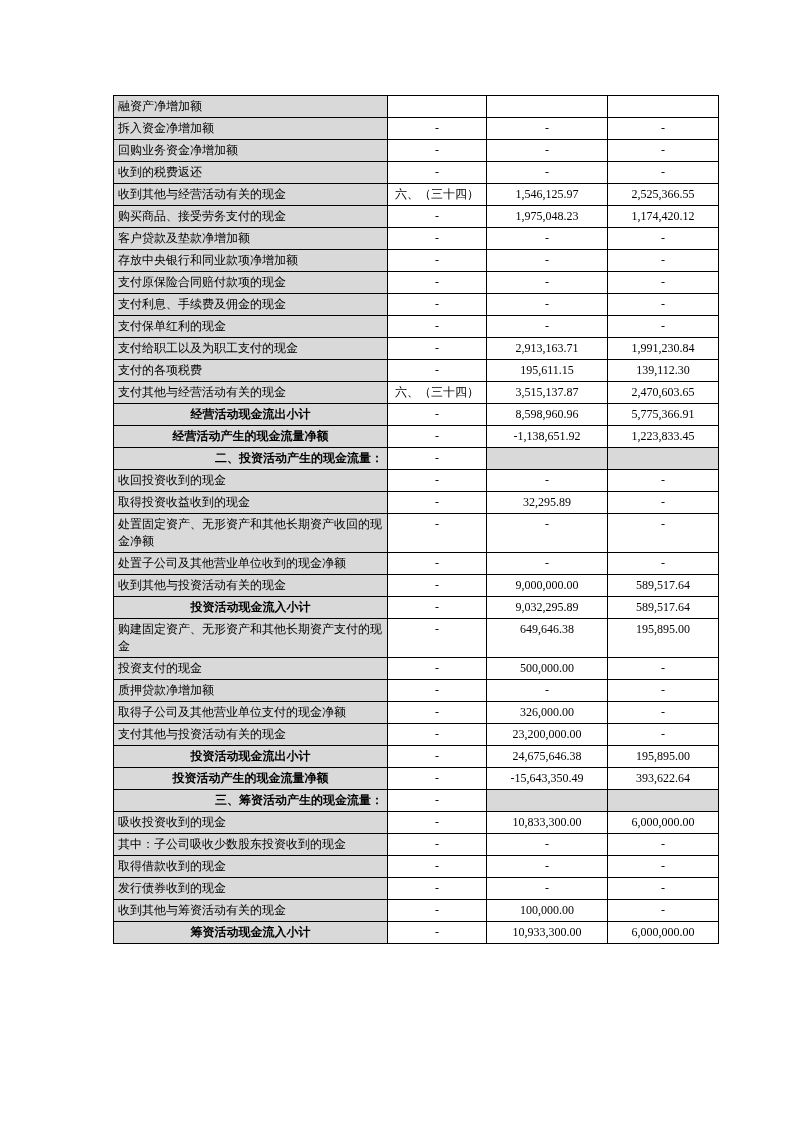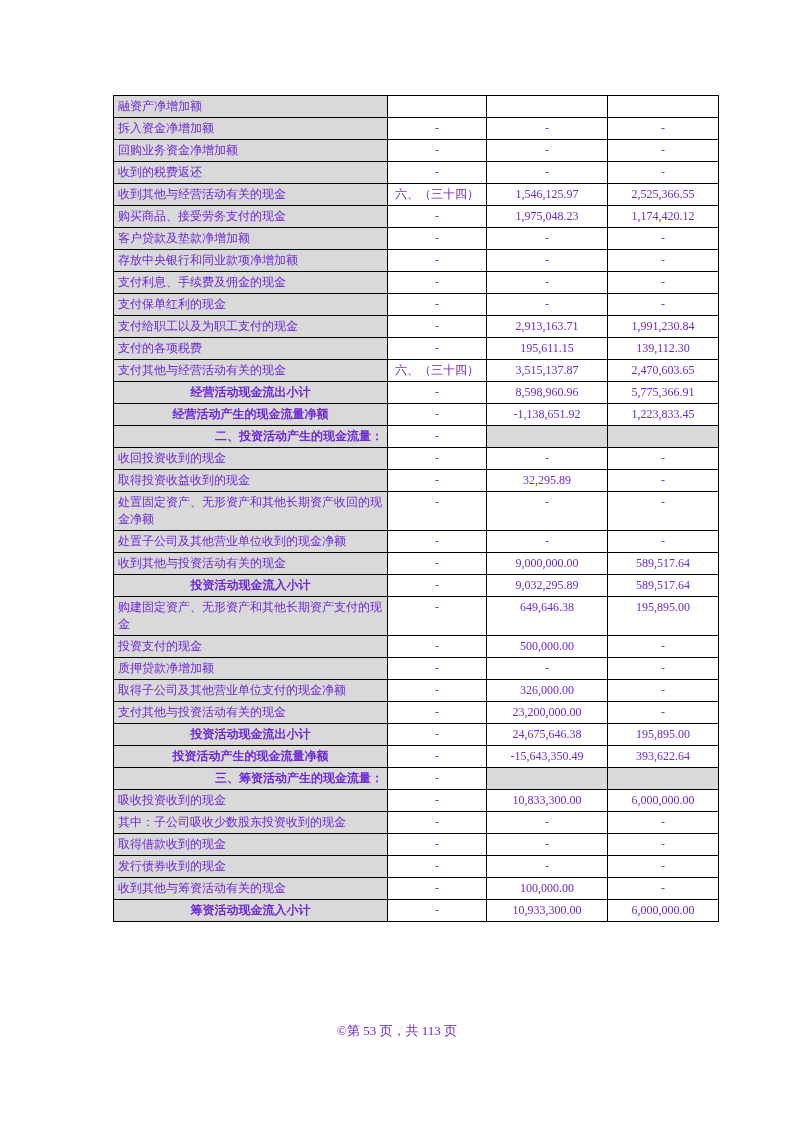--- a/index.html
+++ b/index.html
@@ -7,21 +7,21 @@
     padding: 0;
     background: #ffffff;
   }
   .page {
     position: relative;
     width: 794px;
     height: 1123px;
     background: #ffffff;
     overflow: hidden;
     font-family: "Liberation Serif", "DejaVu Serif", serif;
-    color: #6d28d9;
+    color: #000000;
   }
   .table-wrap {
     position: absolute;
     left: 113px;
     top: 95px;
   }
   table.cashflow {
     border-collapse: collapse;
     table-layout: fixed;
     width: 569px;
@@ -125,20 +125,26 @@
             <td class="val">-</td>
             <td class="val val2">-</td>
           </tr>
           <tr class="item">
             <td class="label">存放中央银行和同业款项净增加额</td>
             <td class="note">-</td>
             <td class="val">-</td>
             <td class="val val2">-</td>
           </tr>
           <tr class="item">
+            <td class="label">支付原保险合同赔付款项的现金</td>
+            <td class="note">-</td>
+            <td class="val">-</td>
+            <td class="val val2">-</td>
+          </tr>
+          <tr class="item">
             <td class="label">支付利息、手续费及佣金的现金</td>
             <td class="note">-</td>
             <td class="val">-</td>
             <td class="val val2">-</td>
           </tr>
           <tr class="item">
             <td class="label">支付保单红利的现金</td>
             <td class="note">-</td>
             <td class="val">-</td>
             <td class="val val2">-</td>
@@ -295,14 +301,13 @@
           </tr>
           <tr class="subtotal">
             <td class="label">筹资活动现金流入小计</td>
             <td class="note">-</td>
             <td class="val">10,933,300.00</td>
             <td class="val val2">6,000,000.00</td>
           </tr>
         </tbody>
     </table>
   </div>
-  <div class="footer">©第 53 页，共 113 页</div>
 </div>
 
 </body></html>

